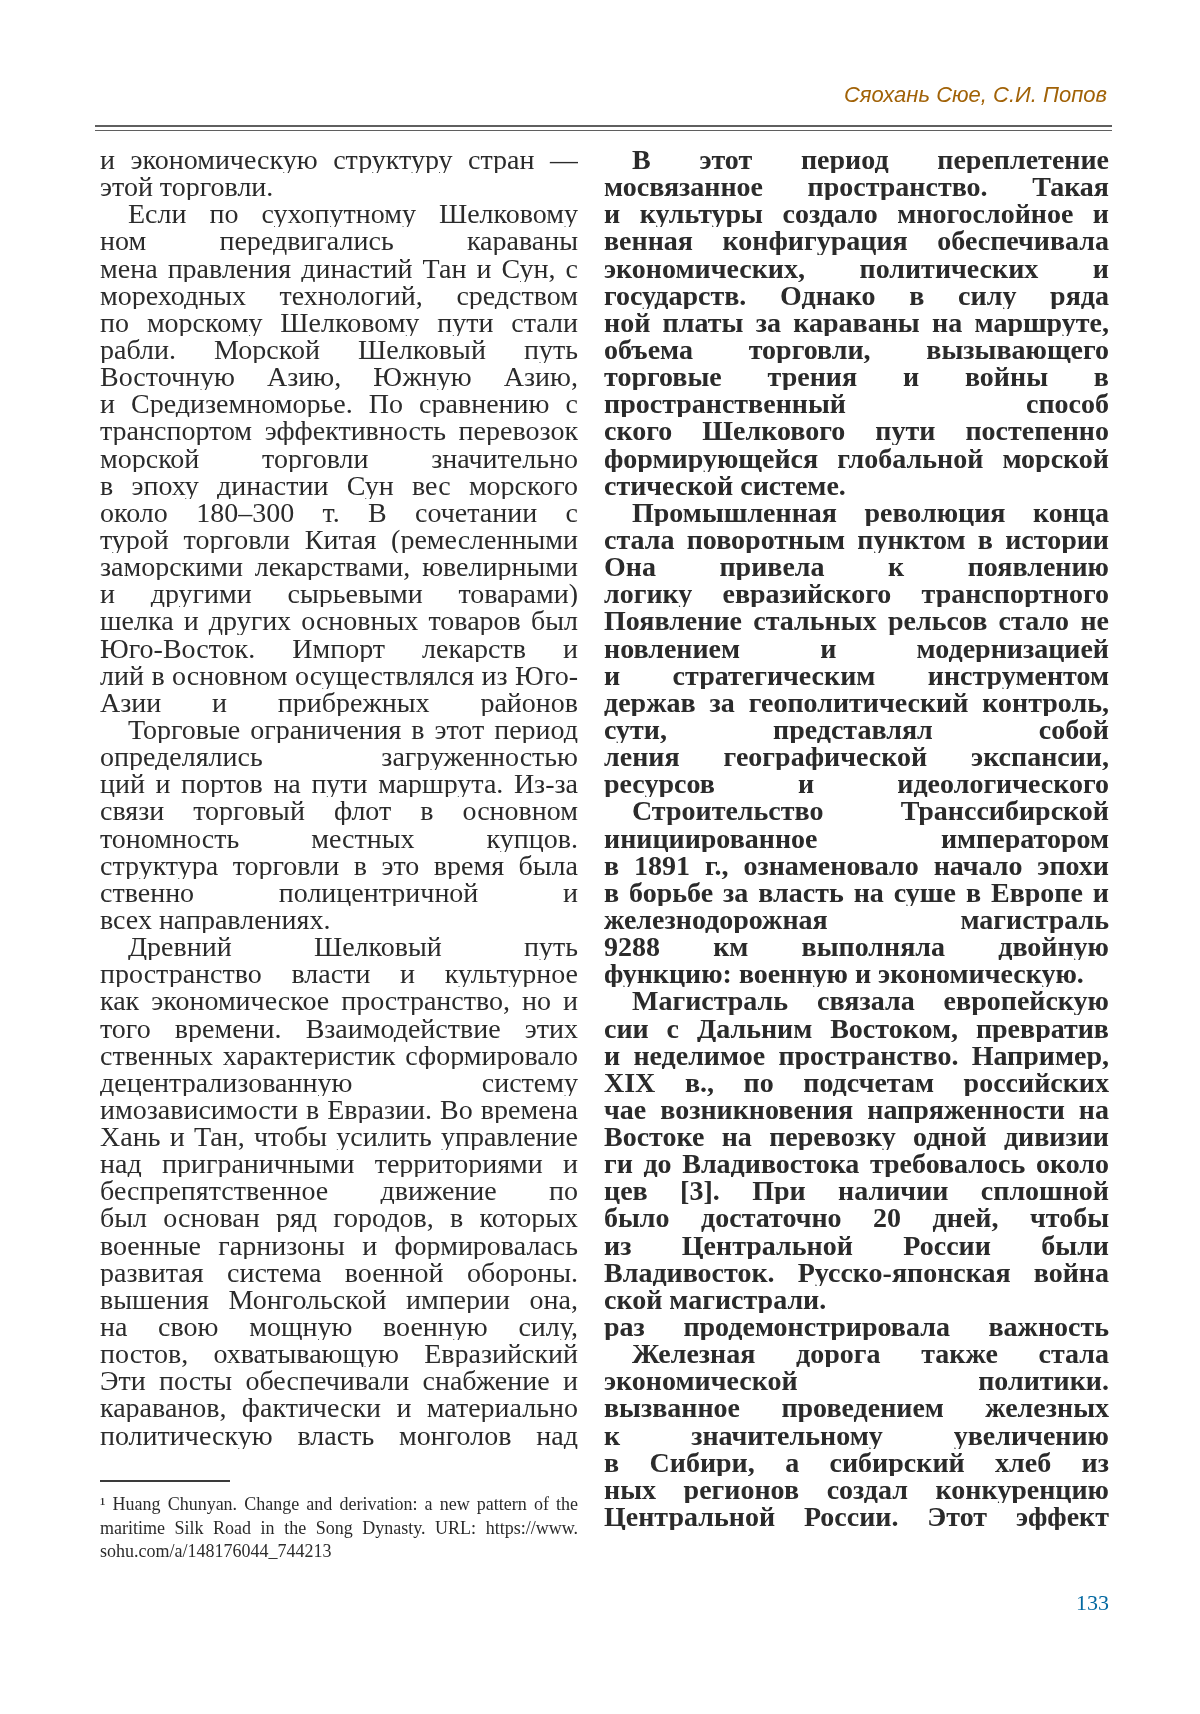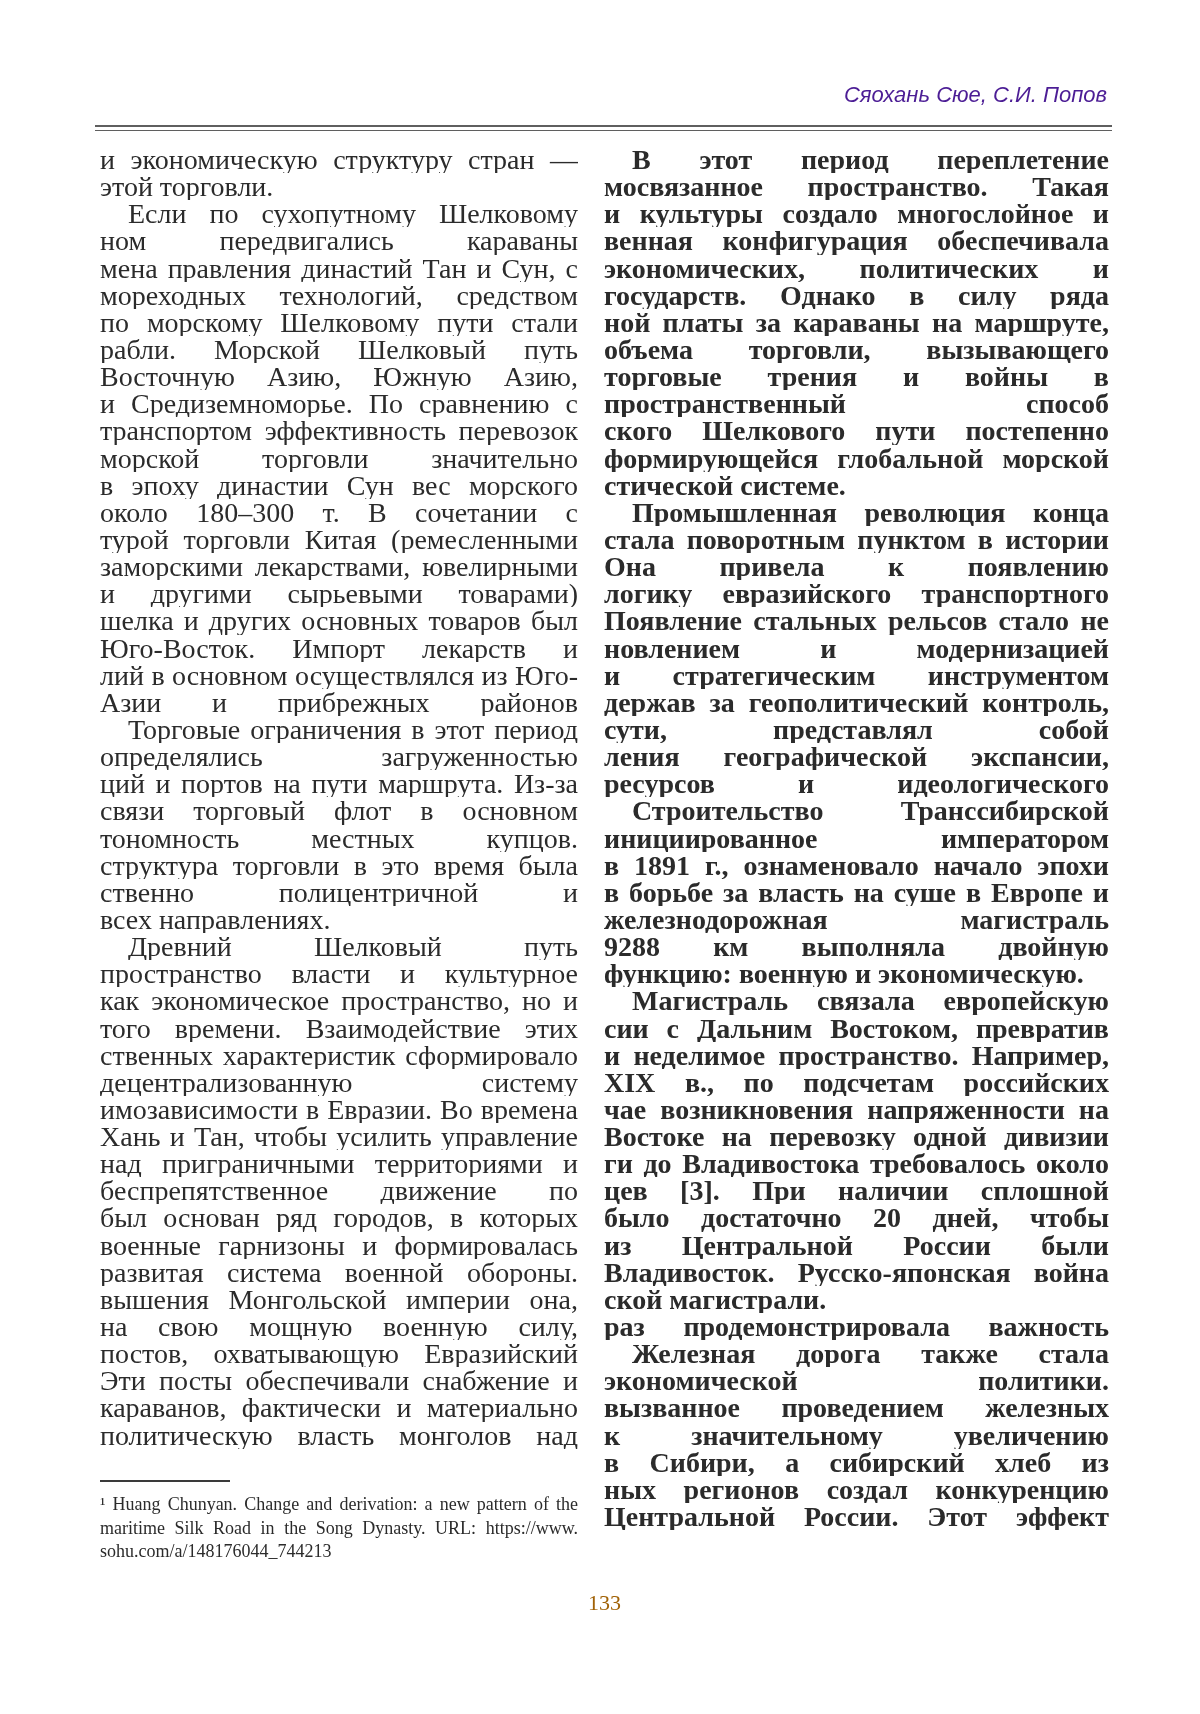--- a/index.html
+++ b/index.html
@@ -5,21 +5,21 @@
   html, body { margin:0; padding:0; background:#ffffff; }
   .page {
     position:relative; width:1200px; height:1714px; background:#ffffff;
     font-family:"Liberation Serif","DejaVu Serif",serif; color:#2b2b2b;
     overflow:hidden;
   }
   .running-header {
     position:absolute; top:82px; left:95px; width:1012px;
     text-align:right;
     font-family:"Liberation Sans","DejaVu Sans",sans-serif;
-    font-style:italic; font-size:22px; color:#4c1d95;
+    font-style:italic; font-size:22px; color:#a16207;
   }
   .header-rule {
     position:absolute; top:125px; left:95px; width:1017px; height:3px;
     border-top:2px solid #5f5f5f; border-bottom:1px solid #5f5f5f;
   }
   .col { position:absolute; top:146px; font-size:28px; }
   .col-left  { left:100px; width:478px; }
   .col-right { left:604px; width:505px;font-weight:bold; }
   .line {
     height:27.15px; line-height:27.15px; overflow:hidden;
@@ -34,21 +34,21 @@
   .footnote-rule {
     width:130px; height:0; border-top:2px solid #3a3a3a; margin-bottom:11px;
   }
   .fline {
     height:23.6px; line-height:23.6px; overflow:hidden;
     text-align:justify; text-align-last:justify;
   }
   .fline.flush { text-align-last:left; }
   .page-number {
     position:absolute; left:100px; top:1590px; width:1009px;
-    text-align:center; font-size:22px; color:#a16207;
+    text-align:right; font-size:22px; color:#0369a1;
   }
 </style>
 </head>
 <body>
 
 <div class="page">
 
   <div class="running-header">Сяохань Сюе, С.И. Попов</div>
 
   <div class="header-rule"></div>

